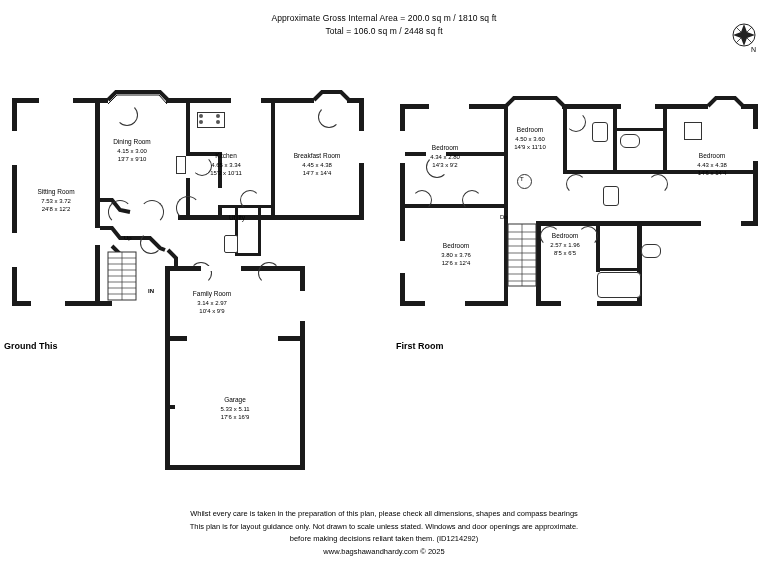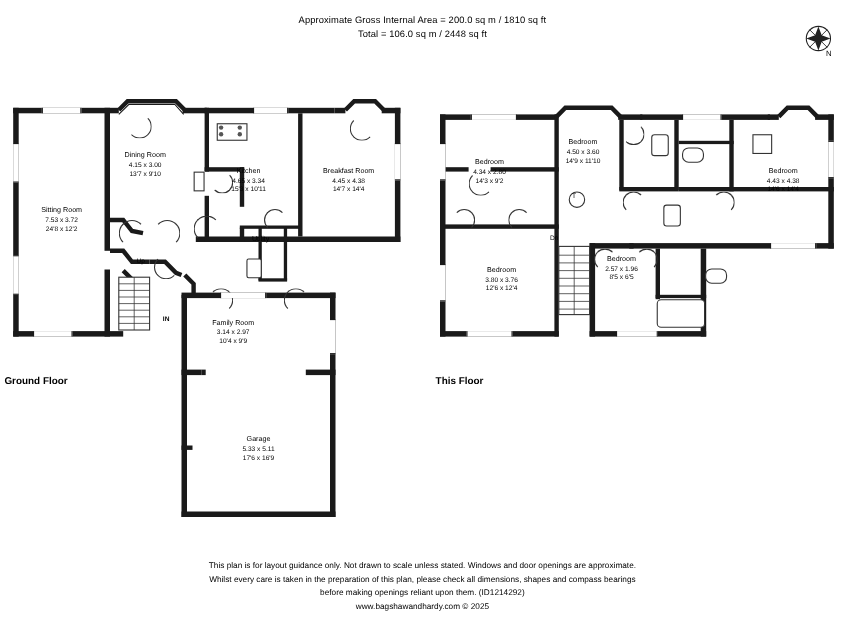--- a/index.html
+++ b/index.html
@@ -369,23 +369,23 @@
   <div class="room" style="left:525px; top:232px; width:80px;">
     <span class="rname">Bedroom</span>
     <span class="rdim">2.57 x 1.96</span>
     <span class="rimp">8'5 x 6'5</span>
   </div>
 
   <div class="thin" style="left:517px; top:174px; width:13px; height:13px; border:1px solid #333; border-radius:50%; background:#ffffff;"></div>
   <div class="tag" style="left:520px; top:176px;">T</div>
   <div class="tag" style="left:500px; top:214px;">Dn</div>
 
-  <div class="floor-label" id="ground-floor-label">Ground Floor</div>
-  <div class="floor-label" id="first-floor-label">This Floor</div>
+  <div class="floor-label" id="ground-floor-label">Ground This</div>
+  <div class="floor-label" id="first-floor-label">First Room</div>
 
   <div class="footer">
+    <div>Whilst every care is taken in the preparation of this plan, please check all dimensions, shapes and compass bearings</div>
     <div>This plan is for layout guidance only. Not drawn to scale unless stated. Windows and door openings are approximate.</div>
-    <div>Whilst every care is taken in the preparation of this plan, please check all dimensions, shapes and compass bearings</div>
-    <div>before making openings reliant upon them. (ID1214292)</div>
+    <div>before making decisions reliant taken them. (ID1214292)</div>
     <div>www.bagshawandhardy.com © 2025</div>
   </div>
 
 </div>
 
 </body></html>

